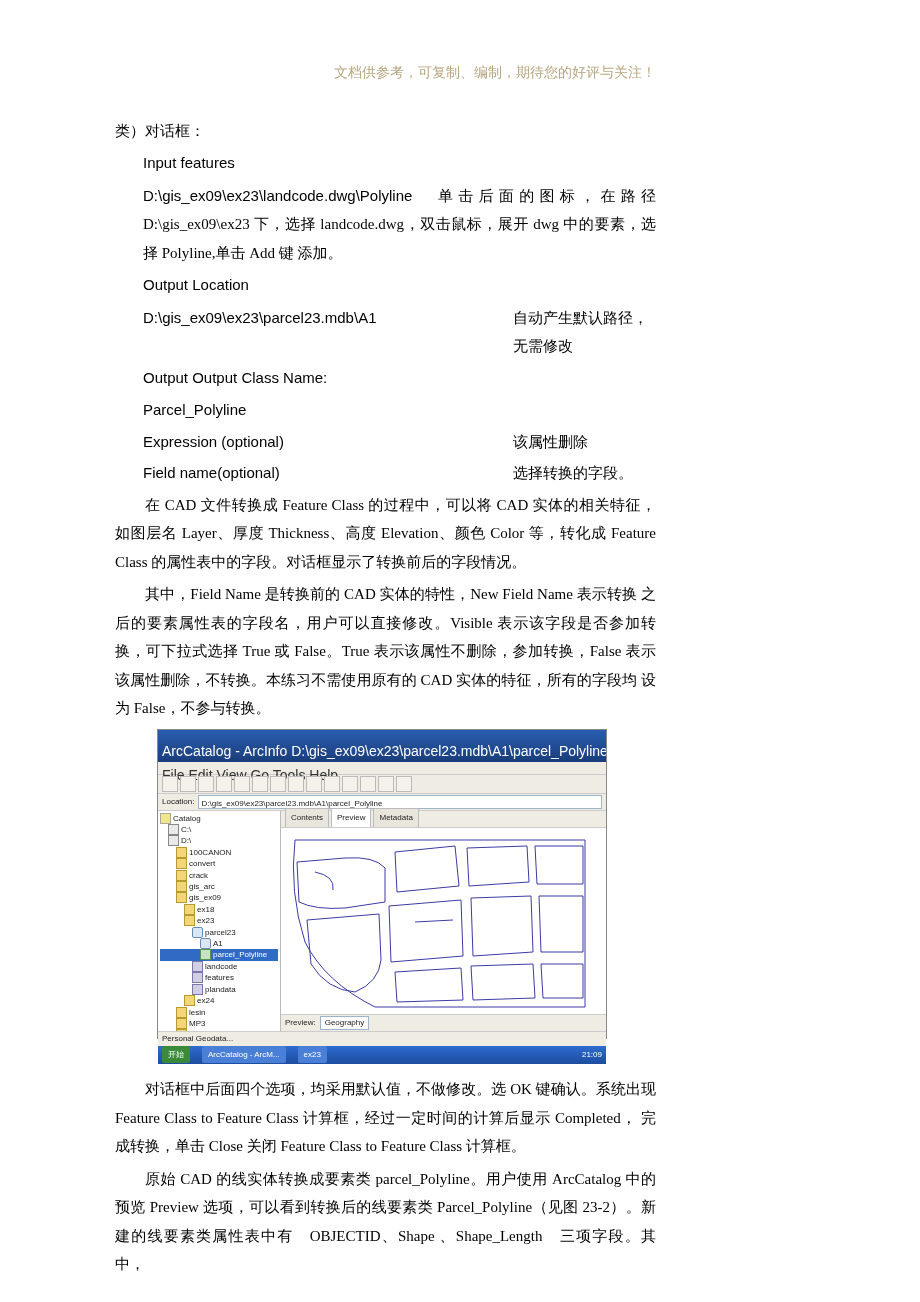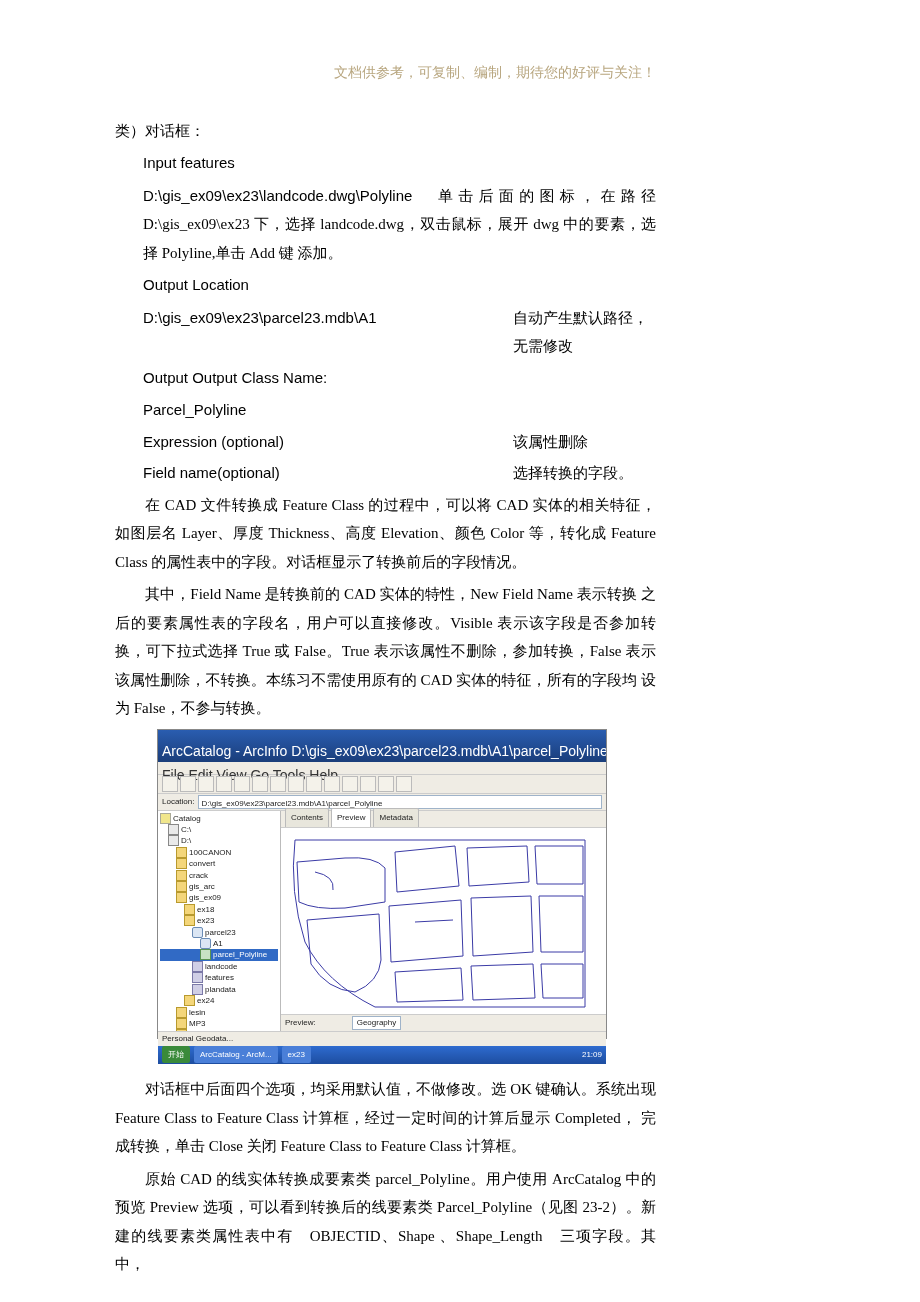--- a/index.html
+++ b/index.html
@@ -185,38 +185,38 @@
     height: 16px;
     background:#efece4;
     border-top:1px solid #ccc;
     display:flex;
     align-items:center;
     padding: 0 4px;
     font-size:8px;
     gap:4px;
   }
   .fig-preview-bar .sel {
-    background:#fff; border:1px solid #9fb3c9; padding:0 4px; height:12px; display:flex; align-items:center;margin-left:32px;
+    background:#fff; border:1px solid #9fb3c9; padding:0 4px; height:12px; display:flex; align-items:center;
   }
   .fig-status {
     height: 14px;
     background: #efece4;
     border-top: 1px solid #ccc;
     font-size: 8px;
     display:flex;
     align-items:center;
     padding: 0 4px;
   }
   .fig-taskbar {
     height: 18px;
     background: linear-gradient(#2e6bcf, #1d4da0);
     display: flex;
     align-items: center;
     padding: 0 4px;
-    gap: 4px;
+    gap: 12px;
     color:#fff;
     font-size:8px;
   }
   .fig-taskbar .start {
     background:#3a8a3a; border-radius:2px; padding:1px 6px;
   }
   .fig-taskbar .task {
     background:#4a7fd8; border-radius:2px; padding:1px 6px;
   }
   .fig-taskbar .spacer { flex:1; }

